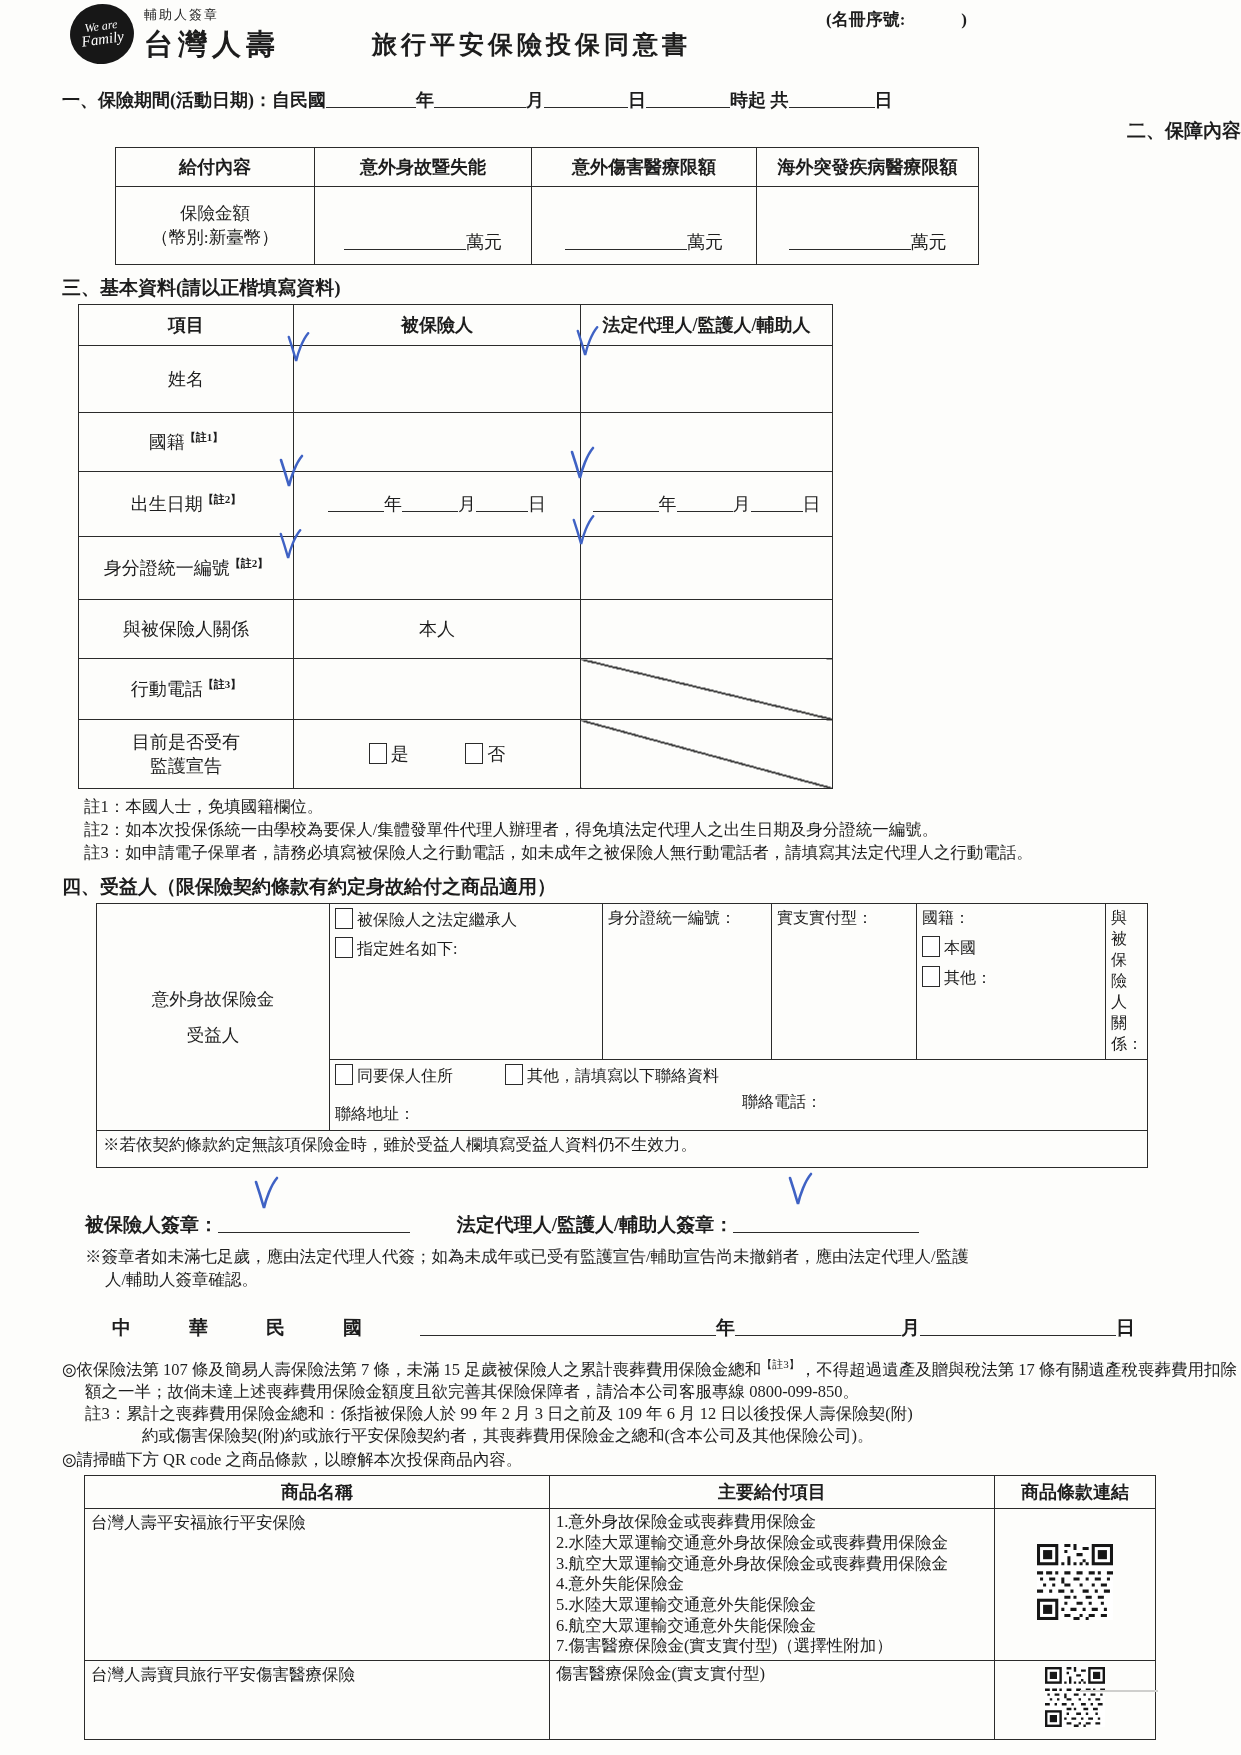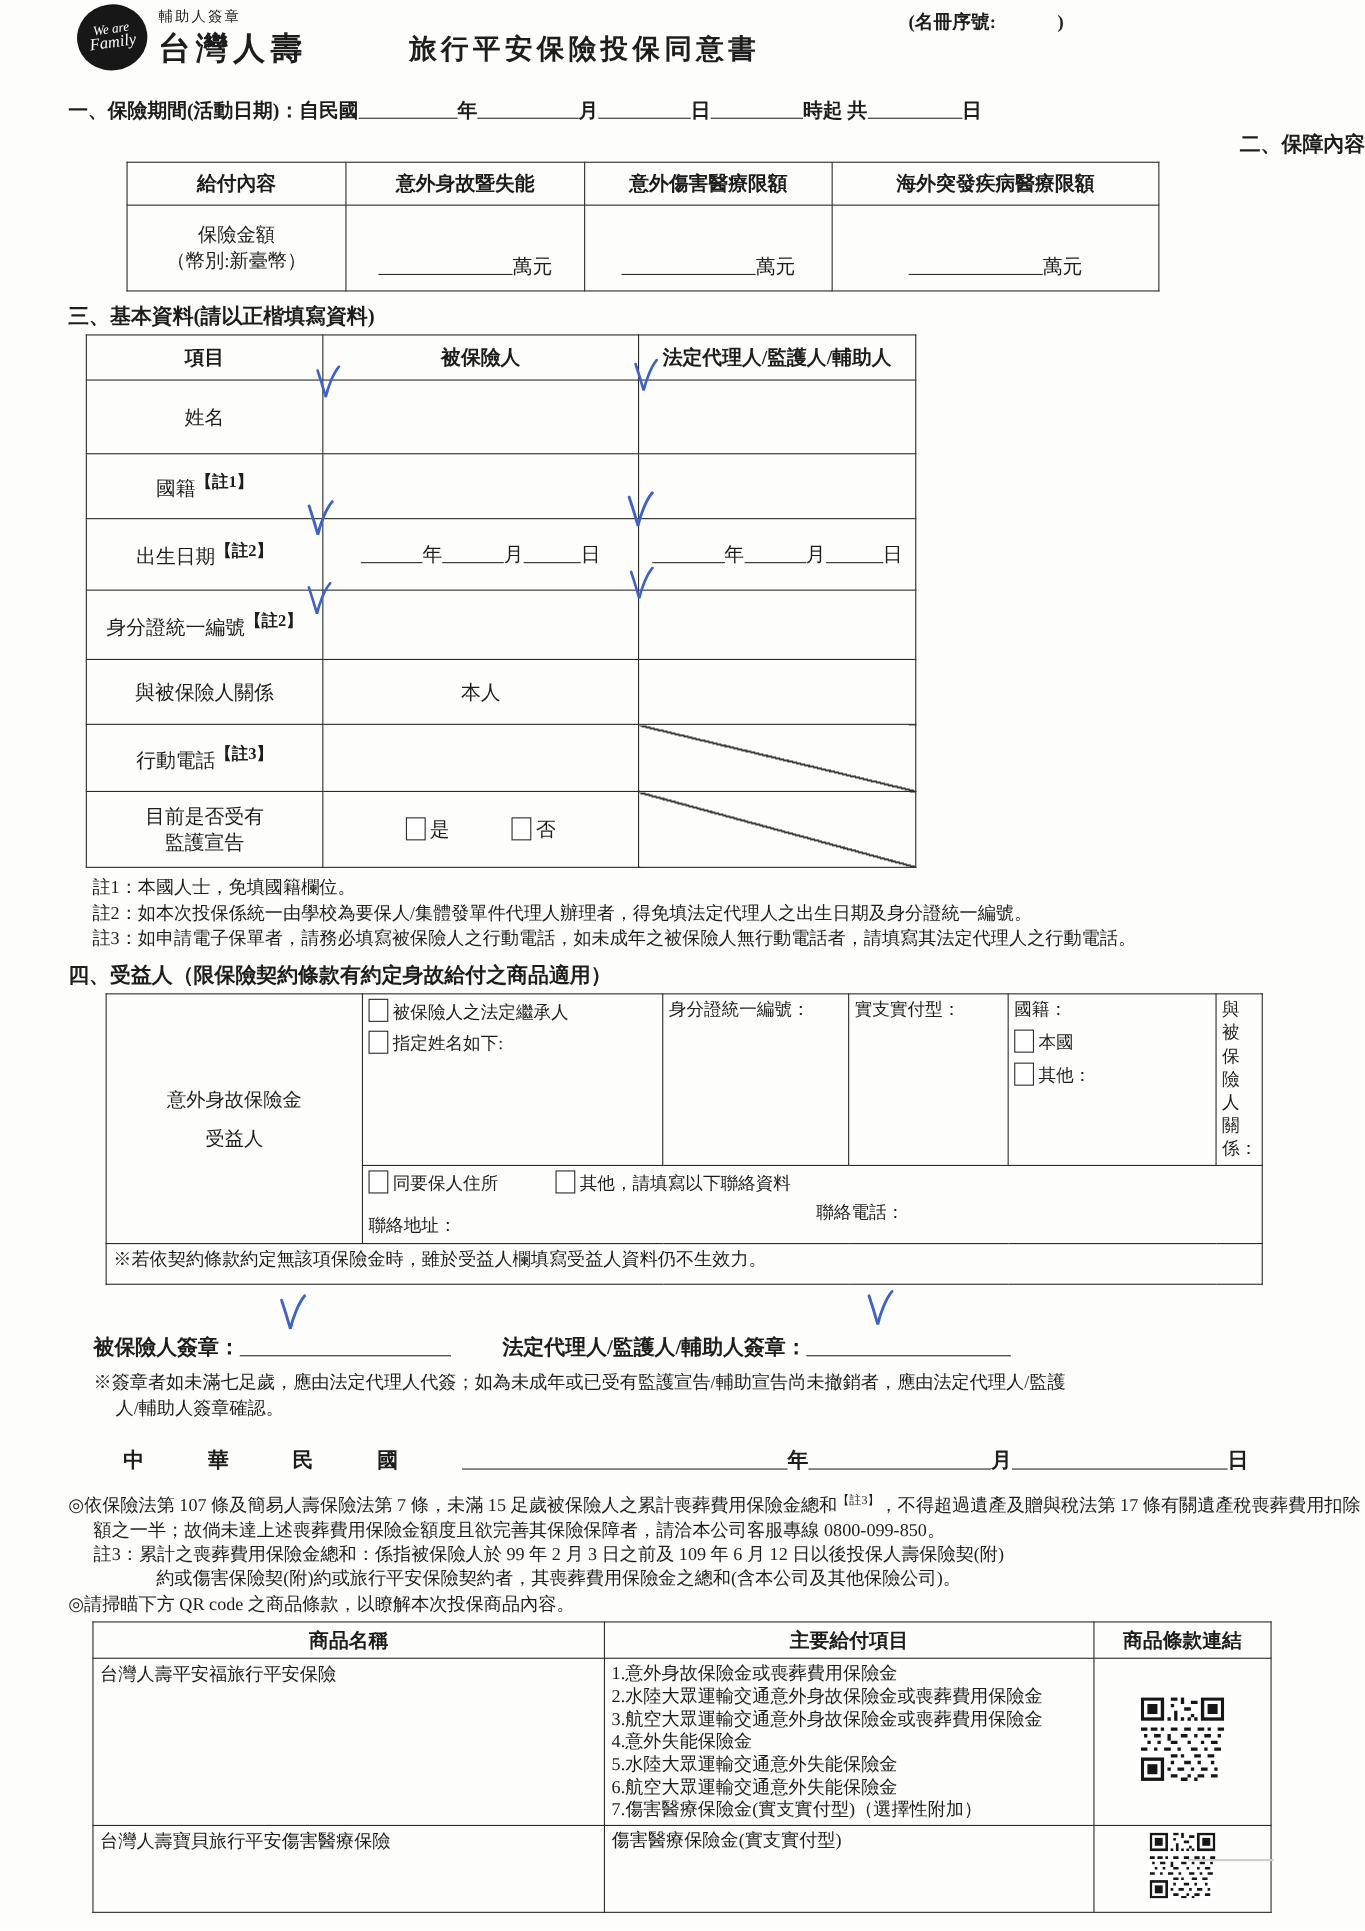--- a/index.html
+++ b/index.html
@@ -29,33 +29,33 @@
   th{font-size:18px;font-weight:bold;}
   .rel{position:relative;}
   .check{position:absolute;pointer-events:none;}
   .diag{background:linear-gradient(to top right,transparent calc(50% - 1px),#3a3a3a calc(50% - 1px),#3a3a3a calc(50% + 1px),transparent calc(50% + 1px));}
 
   
   .s1{margin:0 0 6px 62px;font-size:18px;font-weight:bold;}
 
   
   .s2-head{margin-left:62px;text-align:right;}
-  .t2{margin:3px 0 10px 115px;width:939px;table-layout:fixed;}
+  .t2{margin:3px 0 10px 115px;width:864px;table-layout:fixed;}
   .t2 th{height:36px;text-align:center;}
   .t2 td{height:66px;}
   .t2-label{text-align:center;font-size:17.5px;line-height:1.35;}
   .t2-amt{text-align:center;vertical-align:bottom;padding-bottom:10px;font-size:18px;}
 
   
   .s3-head{margin-left:62px;}
   .t3{margin:3px 0 6px 78px;width:755px;table-layout:fixed;}
   .t3 th{height:38px;text-align:center;}
   .t3 td{font-size:18px;}
   .t3 .c-item{text-align:center;}
-  .t3 sup{font-size:15px;font-weight:bold;}
+  .t3 sup{font-size:11px;font-weight:bold;}
   .val-center{text-align:center;}
   .notes{margin-left:84px;font-size:16.5px;line-height:1.4;}
   .notes .hang{padding-left:57px;text-indent:-57px;}
 
   
   .s4-head{margin:10px 0 3px 62px;}
   .t4{margin-left:96px;width:1052px;table-layout:fixed;font-size:16px;}
   .t4 td{vertical-align:top;padding:4px 5px;}
   .b-label{vertical-align:middle !important;text-align:center;font-size:17.5px;line-height:2.1;}
   .b-cb div{margin-bottom:6px;}

